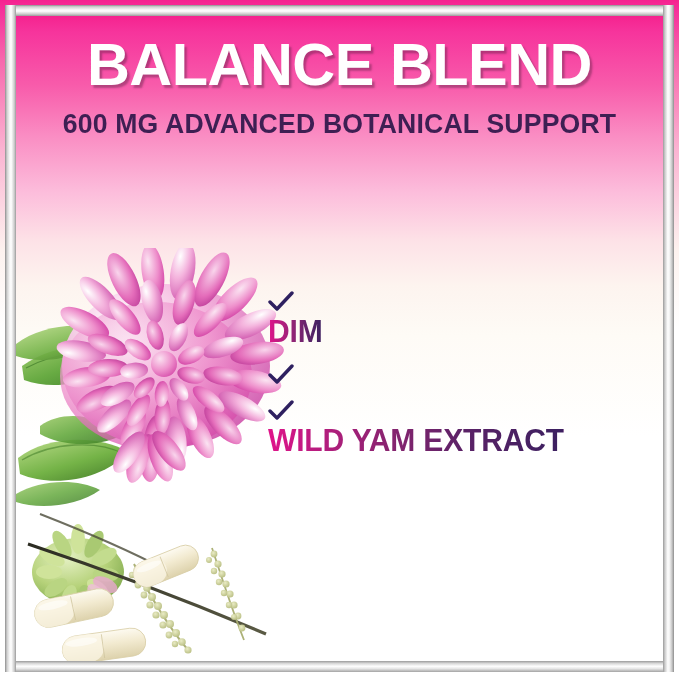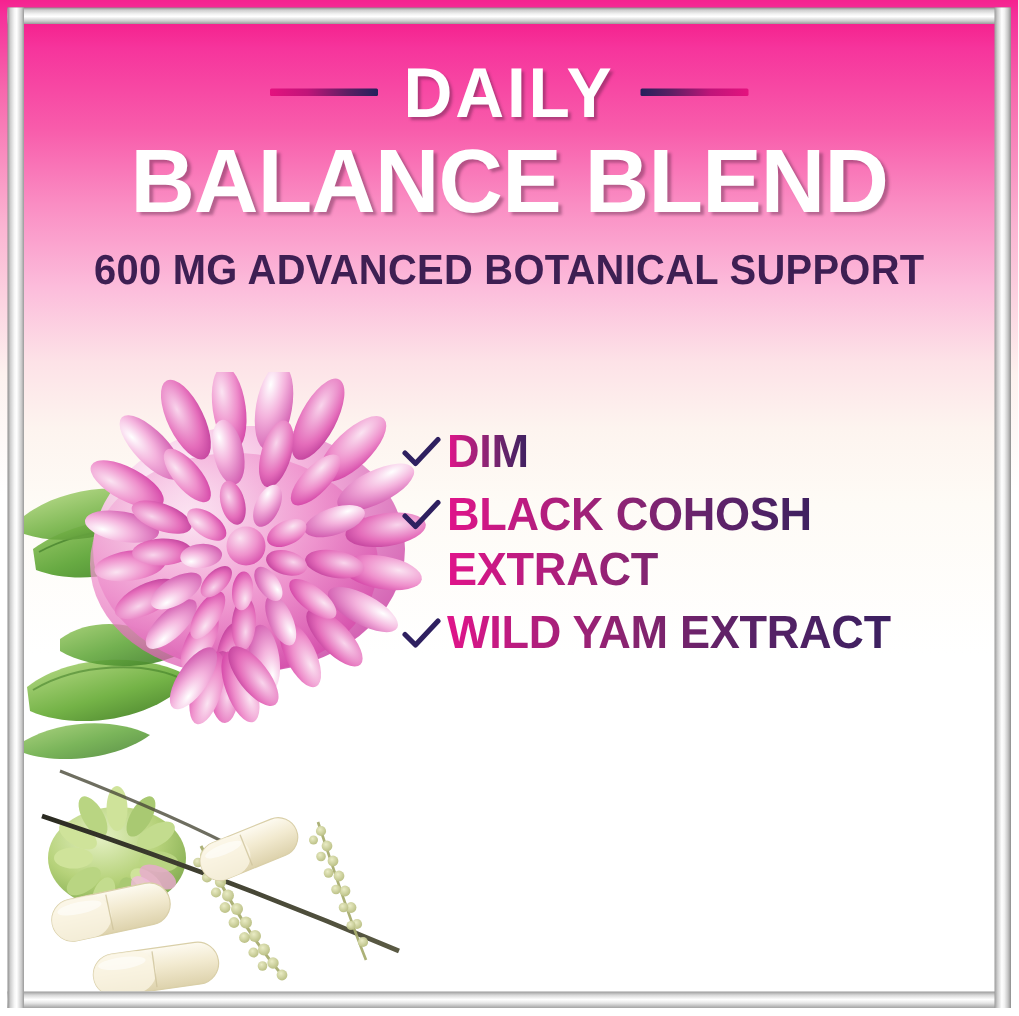--- a/index.html
+++ b/index.html
@@ -130,20 +130,21 @@
     position:absolute;
     left:252px;top:266px;
     width:400px;
     z-index:3;
   }
   .item{
     display:flex;
     align-items:flex-start;
     margin-bottom:5px;
     height:auto;
+    flex-direction:column;
   }
   .check{
     width:30px;min-width:30px;
     padding-top:9px;
     display:block;
   }
   .check svg{display:block;}
   .item-text{
     font-size:31px;
     line-height:37px;
@@ -167,25 +168,20 @@
 <body>
 
 <div id="label">
 
   <div class="outer-bleed"></div>
 
   <div class="plate">
 
     <div class="header">
 
-      <div class="eyebrow">
-        <span class="dash dash-left"></span>
-        <span class="title-daily">DAILY</span>
-        <span class="dash dash-right"></span>
-      </div>
 
       <div class="title-main">BALANCE BLEND</div>
 
       <div class="subtitle">600 MG ADVANCED BOTANICAL SUPPORT</div>
     </div>
 
     <div class="photo">
       <svg width="268" height="413" viewBox="0 0 268 413" xmlns="http://www.w3.org/2000/svg">
         <defs>
           <radialGradient id="petalA" cx="35%" cy="30%" r="80%">
@@ -539,24 +535,20 @@
         <span class="item-text">DIM</span>
       </div>
 
 
       <div class="item">
         <span class="check">
           <svg width="26" height="22" viewBox="0 0 26 22">
               <path d="M2 11 L9 18 L24 2" fill="none" stroke="#2e2060" stroke-width="3.4" stroke-linecap="round" stroke-linejoin="round"></path>
             </svg>
         </span>
-        <span style="display:block">
-          <span class="item-text" style="display:block">BLACK COHOSH</span>
-          <span class="item-text" style="display:block">EXTRACT</span>
-        </span>
       </div>
 
 
 
       <div class="item">
         <span class="check">
           <svg width="26" height="22" viewBox="0 0 26 22">
               <path d="M2 11 L9 18 L24 2" fill="none" stroke="#2e2060" stroke-width="3.4" stroke-linecap="round" stroke-linejoin="round"></path>
             </svg>
         </span>

